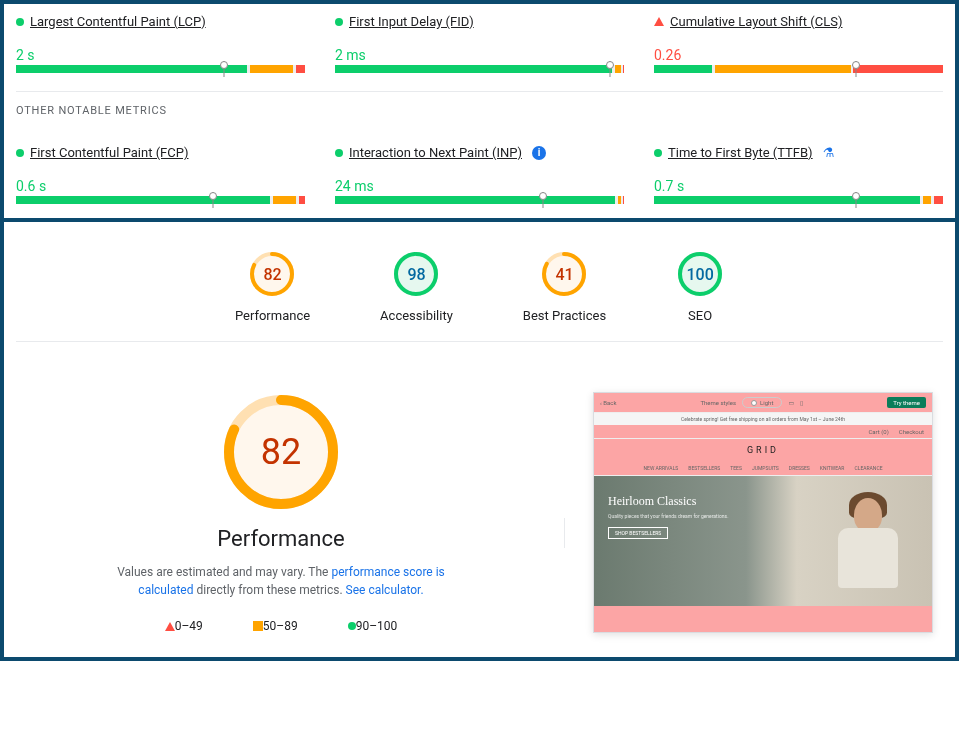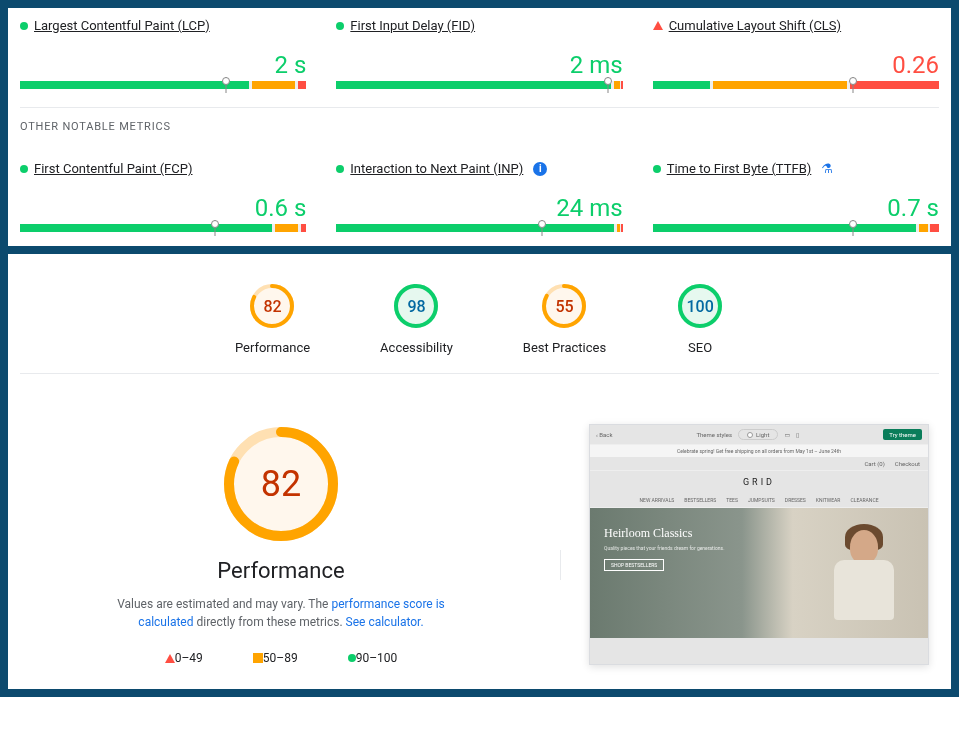--- a/index.html
+++ b/index.html
@@ -1,26 +1,26 @@
 <!DOCTYPE html>
 <html><head>
 <meta charset="utf-8">
 <style>
   * { box-sizing: border-box; margin: 0; padding: 0; }
   body { font-family: Roboto, Arial, sans-serif; background: #fff; color: #202124; width: 959px; }
-  .panel { border: 8px solid #0c4a6e; padding: 10px 12px 14px; }
+  .panel { border: 4px solid #0c4a6e; padding: 10px 12px 14px; }
   .panel + .panel { border-top: none; }
   .metrics-row { display: flex; gap: 30px; }
   .metric { flex: 1; min-width: 0; }
   .metric-title-line { display: flex; align-items: center; gap: 6px; font-size: 13px; }
   .dot { width: 8px; height: 8px; border-radius: 50%; display: inline-block; }
   .dot.green { background: #0cce6b; }
   .tri-red { width: 0; height: 0; border-left: 5px solid transparent; border-right: 5px solid transparent; border-bottom: 9px solid #ff4e42; display: inline-block; }
   .metric-title { text-decoration: underline; color: #202124; }
-  .metric-value { text-align: right; font-size: 24px; margin-top: 18px; margin-bottom: 2px; }
+  .metric-value { text-align: left; font-size: 14px; margin-top: 18px; margin-bottom: 2px; }
   .metric-value.green { color: #0cce6b; }
   .metric-value.red { color: #ff4e42; }
   .bar-wrap { position: relative; height: 8px; width: 100%; background: #eee; }
   .seg { position: absolute; top: 0; height: 8px; }
   .seg.g { background: #0cce6b; }
   .seg.o { background: #ffa400; }
   .seg.r { background: #ff4e42; }
   .marker { position: absolute; top: -4px; width: 8px; height: 8px; background: #fff; border: 1px solid #888; border-radius: 50%; transform: translateX(-50%); }
   .marker-stem { position: absolute; top: -4px; width: 1px; height: 16px; background: #888; transform: translateX(-0.5px); }
   hr.sep { border: none; border-top: 1px solid #e8eaed; margin: 18px 0 12px; }
@@ -42,21 +42,21 @@
   .big-gauge { width:120px; height:120px; position:relative; margin:0 auto 14px; }
   .big-gauge svg { transform: rotate(-90deg); }
   .big-gauge-text { position:absolute; inset:0; display:flex; align-items:center; justify-content:center; font-size:36px; color:#c33300; }
   .perf-title { font-size:22px; margin-bottom:12px; }
   .perf-desc { font-size:12px; color:#5f6368; line-height:1.5; max-width:380px; margin:0 auto 20px; }
   .perf-desc a { color:#1a73e8; text-decoration:none; }
   .legend { display:flex; justify-content:center; gap:50px; font-size:12px; align-items:center; }
   .legend-item { display:flex; align-items:center; }
   .sq-orange { width:10px; height:10px; background:#ffa400; display:inline-block; }
   .vsep { width:1px; height:30px; background:#e8eaed; align-self:center; margin-top:40px; }
-  .thumb { width:340px; border:1px solid #dadce0; box-shadow: 0 2px 8px rgba(0,0,0,.12); background:#e5e5e5; font-size:6px; color:#666; }
+  .thumb { width:340px; border:1px solid #dadce0; box-shadow: 0 2px 8px rgba(0,0,0,.12); background:#fca5a5; font-size:6px; color:#666; }
   .thumb-top { display:flex; align-items:center; padding:4px 6px; border-bottom:1px solid #eee; gap:6px; }
   .thumb-top .btn { background:#0a7d5a; color:#fff; padding:2px 6px; border-radius:2px; margin-left:auto; font-size:6px; }
   .thumb-pill { border:1px solid #ccc; border-radius:8px; padding:1px 8px; display:flex; align-items:center; gap:3px; }
   .thumb-banner { background:#f5f5f5; text-align:center; padding:3px 0; font-size:5px; }
   .thumb-tabs { display:flex; justify-content:flex-end; gap:10px; padding:3px 8px; border-bottom:1px solid #eee; font-size:6px; }
   .thumb-logo { text-align:center; padding:6px 0; font-size:9px; letter-spacing:3px; color:#222; }
   .thumb-nav { display:flex; justify-content:center; gap:10px; padding:4px 0; font-size:5px; border-bottom:1px solid #eee; }
   .thumb-hero { height:130px; background:linear-gradient(90deg,#6b7a6f 0%, #8a958c 45%, #d8d2c4 60%, #c9c2b3 100%); position:relative; padding:18px 14px; color:#fff; }
   .thumb-hero-title { font-size:12px; font-family: Georgia, serif; margin-bottom:4px; }
   .thumb-hero-sub { font-size:5px; opacity:.8; }
@@ -186,21 +186,21 @@
       <div class="gauge-text">98</div>
     </div>
     <div class="score-label">Accessibility</div>
   </div>
       <div class="score">
     <div class="gauge orange">
       <svg width="48" height="48">
         <circle cx="24" cy="24" r="20" stroke="#ffe0b2" stroke-width="4" fill="#fff7ed"></circle>
         <circle cx="24" cy="24" r="20" stroke="#ffa400" stroke-width="4" fill="none" stroke-dasharray="125.66370614359172" stroke-dashoffset="21.362830044410597" stroke-linecap="round"></circle>
       </svg>
-      <div class="gauge-text">55</div>
+      <div class="gauge-text">41</div>
     </div>
     <div class="score-label">Best Practices</div>
   </div>
       <div class="score">
     <div class="gauge green">
       <svg width="48" height="48">
         <circle cx="24" cy="24" r="20" stroke="#b7ecd1" stroke-width="4" fill="#e6f8ef"></circle>
         <circle cx="24" cy="24" r="20" stroke="#0cce6b" stroke-width="4" fill="none" stroke-dasharray="125.66370614359172" stroke-dashoffset="0" stroke-linecap="round"></circle>
       </svg>
       <div class="gauge-text">100</div>

